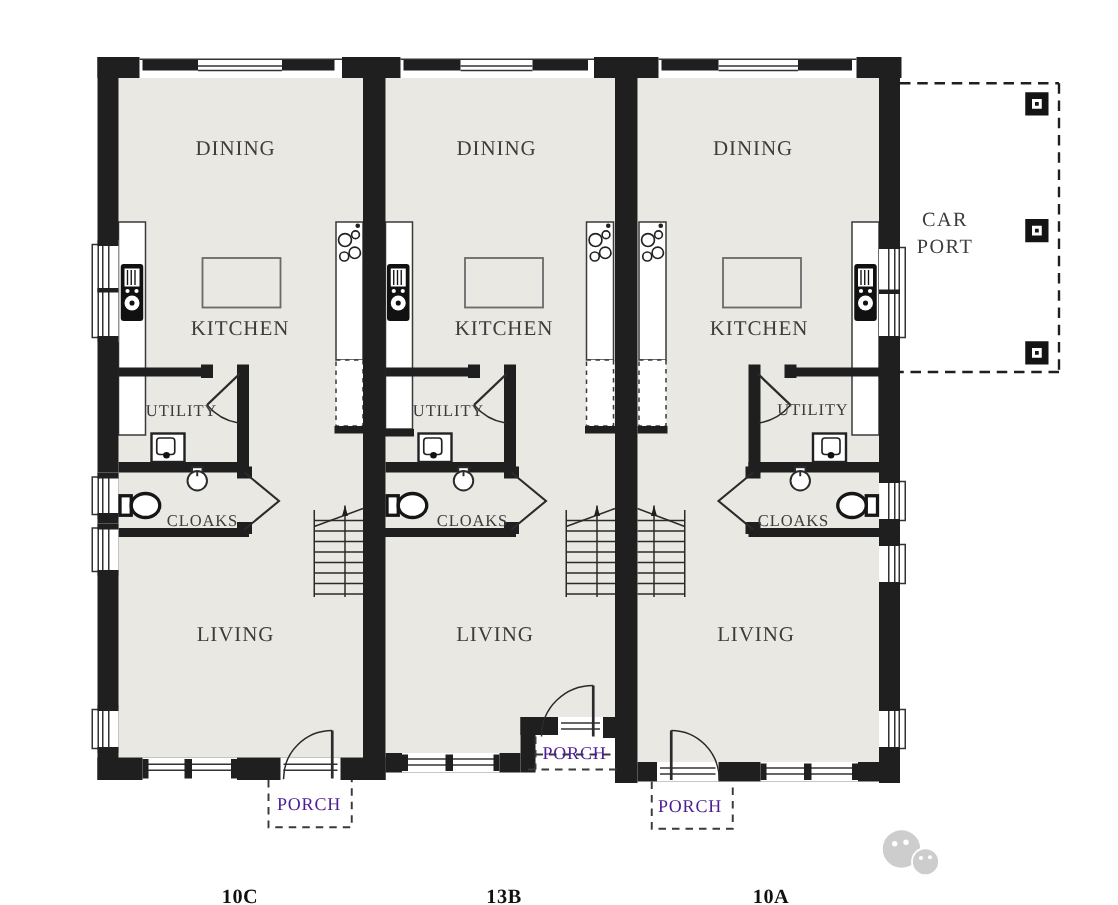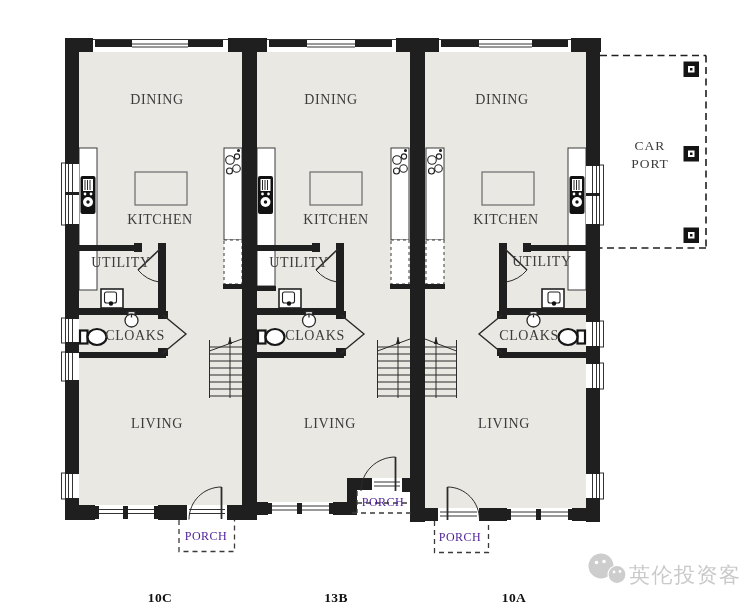--- a/index.html
+++ b/index.html
@@ -2,21 +2,21 @@
 <html><head>
 <meta charset="utf-8">
 <style>
   html,body{margin:0;padding:0;background:#ffffff;}
   #canvas{position:relative;width:745px;height:603px;background:#ffffff;overflow:hidden;
           font-family:Liberation Serif, serif;}
   #plan-svg{position:absolute;left:0;top:0;}
   .lbl{position:absolute;transform:translate(-50%,-50%);color:#3c3c3c;
        white-space:nowrap;letter-spacing:0.6px;line-height:1;}
   .sz14{font-size:14px;}
-  .sz12{font-size:14px;}
+  .sz12{font-size:11px;margin-top:12px;}
   .porch{color:#4c1d95;font-size:12px;letter-spacing:0.5px;}
   .unit{font-weight:bold;font-size:13.5px;color:#111;letter-spacing:0.4px;margin-top:28px;}
   .carport{white-space:normal;width:54px;text-align:center;line-height:1.3;
            font-size:13.5px;letter-spacing:1px;}
   .wm-text{position:absolute;left:629px;top:561px;color:#c9c9c9;font-size:21px;
            letter-spacing:1.5px;font-weight:500;}
 </style>
 </head>
 <body>
 
@@ -430,21 +430,20 @@
 <div class="lbl sz12" style="left:529px;top:336px">CLOAKS</div>
 
 <div class="lbl sz14" style="left:157px;top:424px">LIVING</div>
 <div class="lbl sz14" style="left:330px;top:424px">LIVING</div>
 <div class="lbl sz14" style="left:504px;top:424px">LIVING</div>
 
 <div class="lbl porch" style="left:206px;top:536px">PORCH</div>
 <div class="lbl porch" style="left:383px;top:502px">PORCH</div>
 <div class="lbl porch" style="left:460px;top:537px">PORCH</div>
 
-<div class="lbl carport" style="left:650px;top:155px">CAR PORT</div>
+<div class="lbl carport" style="left:630px;top:155px">CAR PORT</div>
 
 <div class="lbl unit" style="left:160px;top:570px">10C</div>
 <div class="lbl unit" style="left:336px;top:570px">13B</div>
 <div class="lbl unit" style="left:514px;top:570px">10A</div>
 
-<div class="wm-text">英伦投资客</div>
 
 </div>
 
 </body></html>

